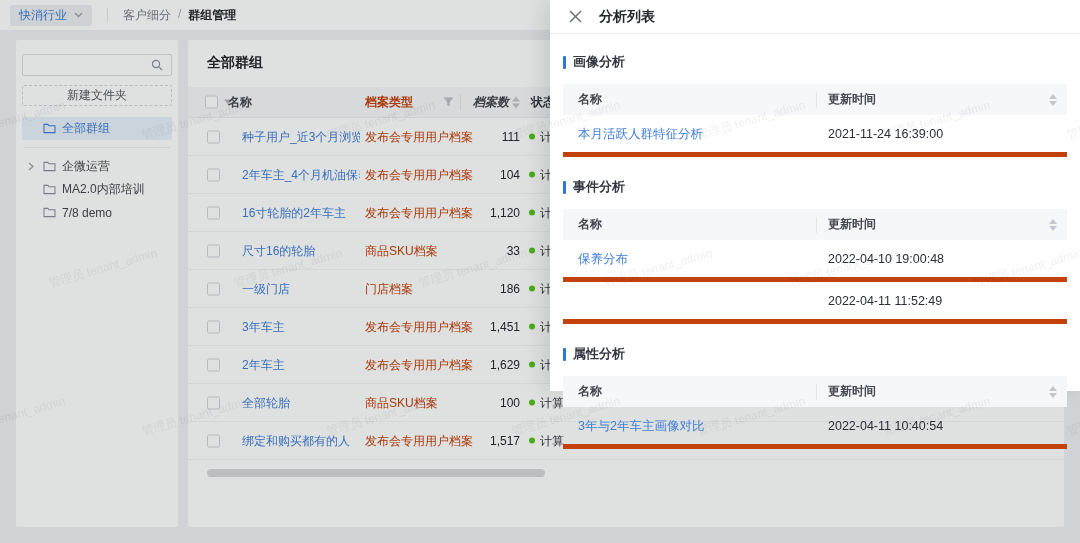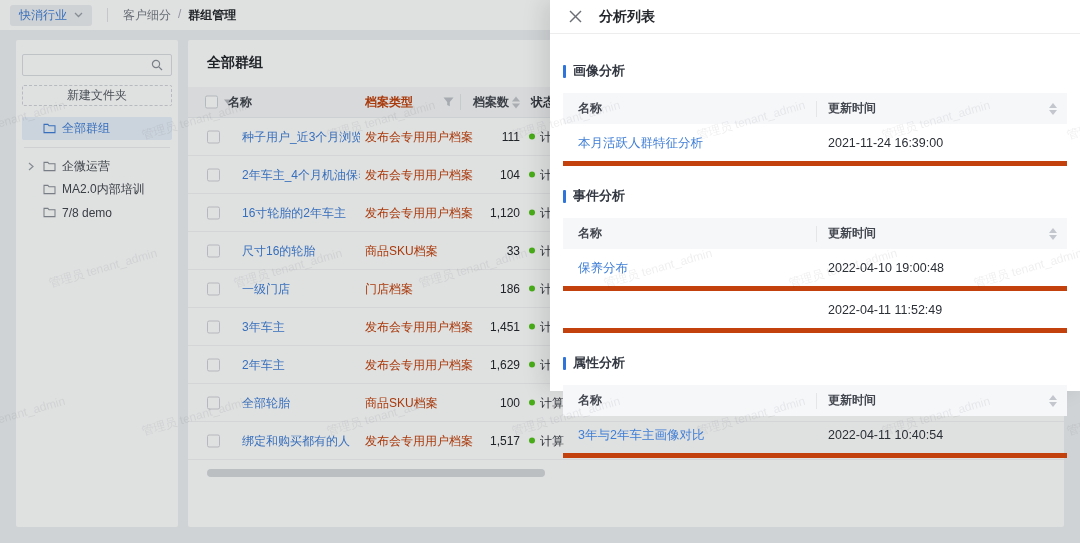--- a/index.html
+++ b/index.html
@@ -59,42 +59,42 @@
   .g-head .cell, .g-row .cell { position:absolute; top:50%; transform:translateY(-50%); white-space:nowrap; }
   .g-row { position:relative; height:38px; border-bottom:1px solid #f2f3f5; }
   .c-cb { left:17px; } .g-row .c-cb { left:19px; }
   .c-caret { left:36px; }
   .c-name-h { left:40px; }
   .c-name { left:54px; width:118px; overflow:hidden; color:#3f7ed6; cursor:pointer; }
   .c-type { left:177px; width:130px; overflow:hidden; color:#c2410c; }
   .c-filter { left:255px; display:inline-flex; }
   .c-hdiv { left:272px; width:1px; height:16px; background:#e4e6ea; }
   .c-count { left:246px; width:86px; text-align:right; color:#24272c; }
-  .c-count-h { left:246px; width:86px; display:flex; justify-content:flex-end; align-items:center; gap:3px; }
+  .c-count-h { left:246px; width:86px; display:flex; justify-content:flex-end; align-items:center; gap:3px;font-style:italic; }
   .c-status { left:341px; display:flex; align-items:center; gap:5px; color:#34383f; white-space:nowrap; }
   .dot { width:6px; height:6px; border-radius:50%; background:#52c41a; flex:0 0 auto; }
   .checkbox { display:inline-block; width:13px; height:13px; border:1px solid #cfd2d8; border-radius:2px; background:#fff; cursor:pointer; }
   .h-scrollbar { position:absolute; left:19px; top:429px; width:338px; height:8px; border-radius:4px; background:#d7d9dd; cursor:pointer; }
   
   .sorter { display:inline-flex; flex-direction:column; gap:2px; }
   .tri-up { width:0; height:0; border-left:4px solid transparent; border-right:4px solid transparent; border-bottom:5px solid #c3c6cc; }
   .tri-down { width:0; height:0; border-left:4px solid transparent; border-right:4px solid transparent; border-top:5px solid #c3c6cc; }
   .mini-caret { width:0; height:0; border-left:4px solid transparent; border-right:4px solid transparent; border-top:5px solid #b7bac0; }
   
   .mask { position:absolute; inset:0; background:rgba(10,12,16,0.13); z-index:10; }
   .drawer {
     position:absolute; top:0; right:0; width:530px; height:391px; background:#fff; z-index:20;
     box-shadow:-8px 0 20px rgba(0,0,0,0.10);
   }
   .d-header { height:34px; border-bottom:1px solid #ededee; display:flex; align-items:center; padding:0 19px; }
   .d-close { display:inline-flex; color:#6b6f76; cursor:pointer; }
   .d-title { margin-left:17px; font-size:14px; font-weight:700; color:#24272c; }
   .d-body { padding:16px 13px 0; }
   .section { margin-bottom:21px; }
-  .sec-title { display:flex; align-items:center; gap:7px; font-size:13px; font-weight:700; color:#333842; margin:12px 0 13px; }
+  .sec-title { display:flex; align-items:center; gap:7px; font-size:13px; font-weight:700; color:#333842; margin:3px 0 13px; }
   .sec-bar { width:3px; height:13px; background:#2f74d8; border-radius:1px; }
   .d-thead {
     position:relative; height:31px; background:#f6f7f9; display:flex; align-items:center;
     color:#43474f; font-weight:700;
   }
   .d-th-name { position:absolute; left:15px; }
   .d-th-div { position:absolute; left:253px; width:1px; height:16px; top:8px; background:#e4e6ea; }
   .d-th-updated { position:absolute; left:265px; }
   .d-th-sorter { position:absolute; right:10px; }
   .d-row { position:relative; height:42px; border-bottom:5px solid #c2410c; font-size:12.5px; }

